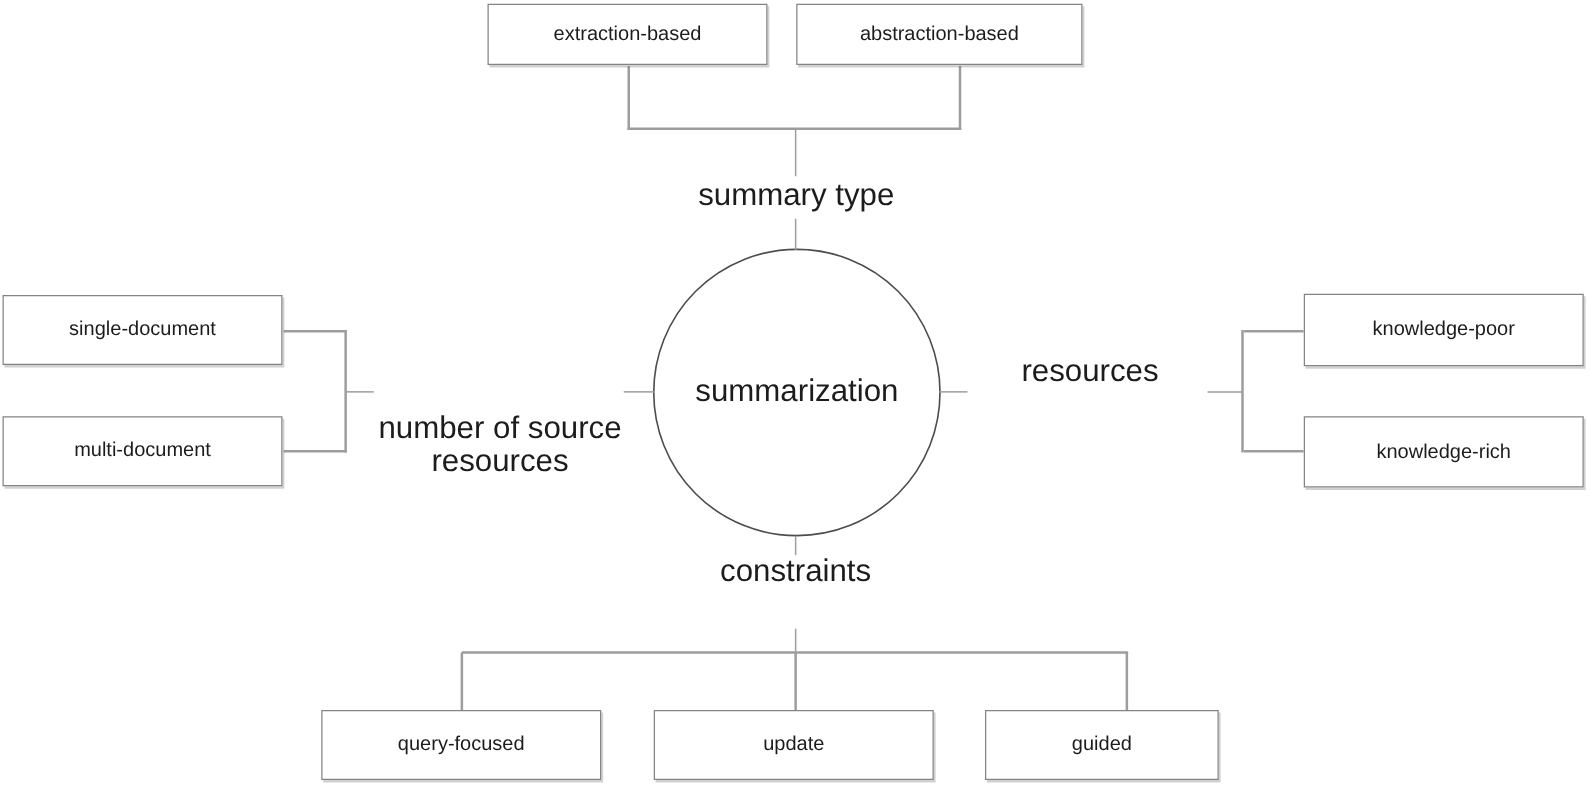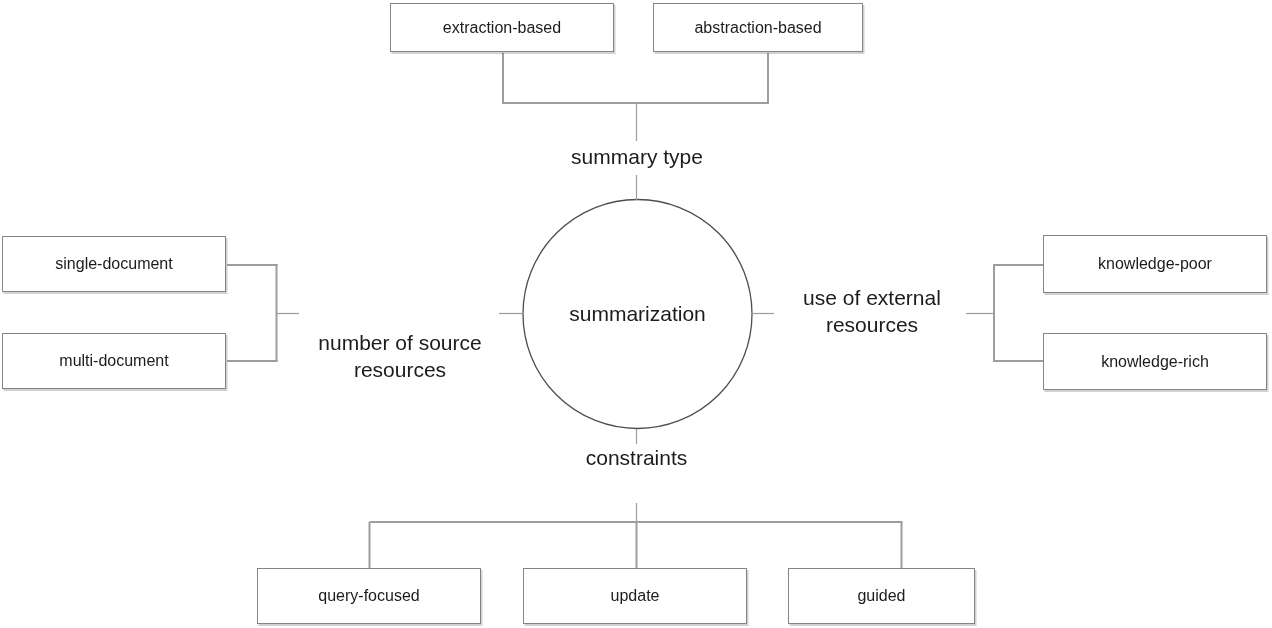--- a/index.html
+++ b/index.html
@@ -32,28 +32,28 @@
     background:#ffffff;
     border:1.5px solid var(--box-border);
     box-shadow:1.5px 2px 0 rgba(0,0,0,0.18);
     font-size:16px;
     color:var(--text);
     white-space:nowrap;
   }
   .branch-label{
     position:absolute;
     text-align:center;
-    font-size:21px;
+    font-size:25px;
     line-height:27px;
     color:var(--text);
   }
   .branch-label span{display:block;}
   
   #box-extraction{left:390px;top:3px;width:224px;height:49px;}
-  #box-abstraction{left:653px;top:3px;width:210px;height:49px;}
+  #box-abstraction{left:637px;top:3px;width:229px;height:49px;}
   
   #box-single{left:2px;top:236px;width:224px;height:56px;}
   #box-multi{left:2px;top:333px;width:224px;height:56px;}
   
   #box-kpoor{left:1043px;top:235px;width:224px;height:58px;}
   #box-krich{left:1043px;top:333px;width:224px;height:57px;}
   
   #box-query{left:257px;top:568px;width:224px;height:56px;}
   #box-update{left:523px;top:568px;width:224px;height:56px;}
   #box-guided{left:788px;top:568px;width:187px;height:56px;}
@@ -116,21 +116,20 @@
   <div class="node-box" id="box-single">single-document</div>
   <div class="node-box" id="box-multi">multi-document</div>
   <div class="branch-label" id="label-left">
     <span>number of source</span>
     <span>resources</span>
   </div>
 
   <div class="node-box" id="box-kpoor">knowledge-poor</div>
   <div class="node-box" id="box-krich">knowledge-rich</div>
   <div class="branch-label" id="label-right">
-    <span>use of external</span>
     <span>resources</span>
   </div>
 
   <div class="branch-label" id="label-bottom">
     <span>constraints</span>
   </div>
   <div class="node-box" id="box-query">query-focused</div>
   <div class="node-box" id="box-update">update</div>
   <div class="node-box" id="box-guided">guided</div>
 

